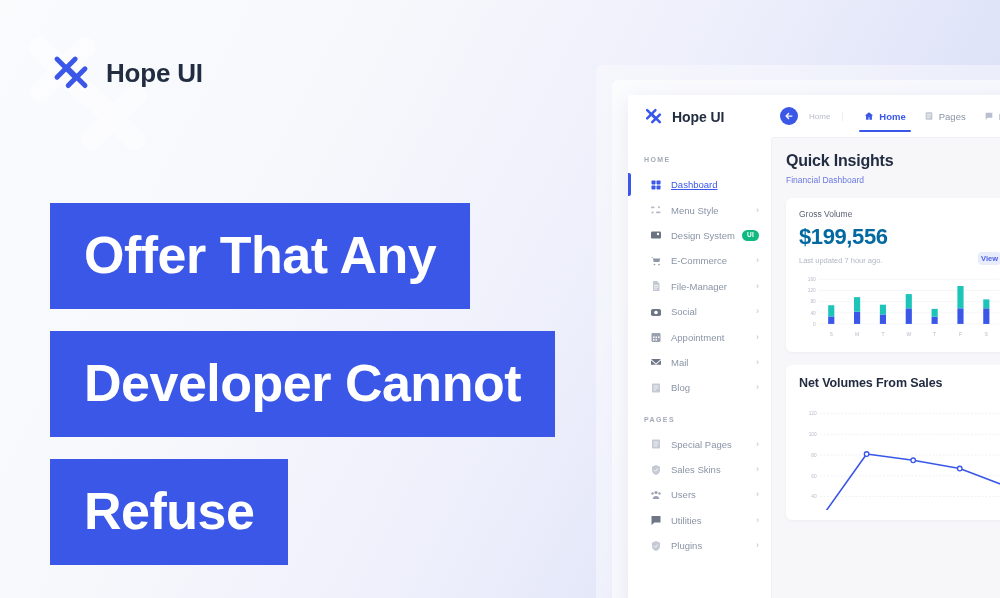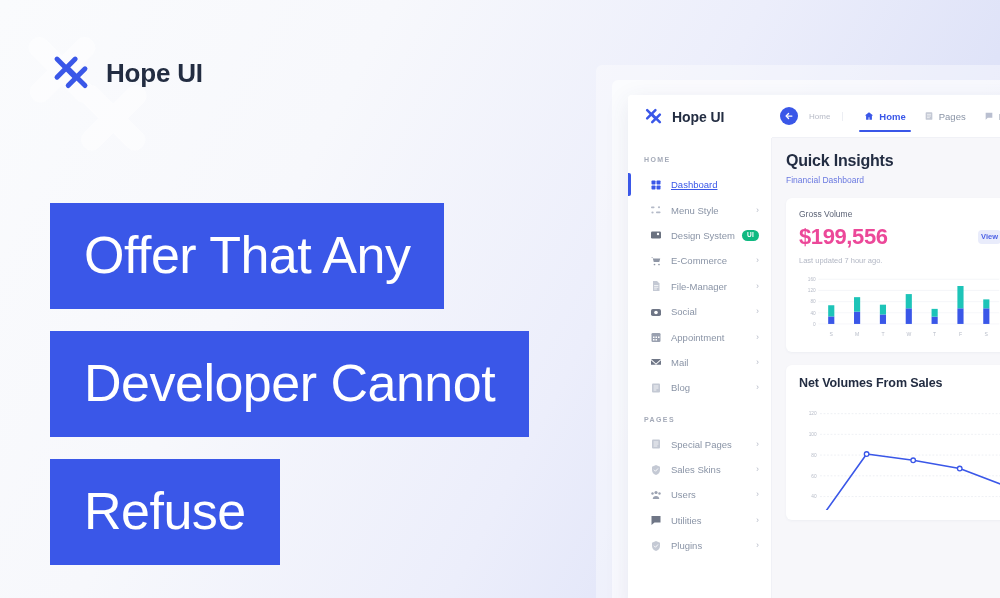--- a/index.html
+++ b/index.html
@@ -38,21 +38,21 @@
 
   
   .headline { position: absolute; left: 50px; top: 203px; }
   .hl-row { display: block; margin-bottom: 22px; }
   .hl-box {
     display: inline-block;
     background: #3a57e8;
     color: #ffffff;
     font-size: 52px;
     line-height: 1;
-    font-weight: 400;
+    font-weight: 700;
     letter-spacing: -0.5px;
     padding: 26px 34px 28px 34px;
     white-space: nowrap;
   }
 
   
   .frame-outer {
     position: absolute;
     left: 596px; top: 65px;
     width: 420px; height: 545px;
@@ -179,24 +179,24 @@
     font-size: 8.5px; color: #6a79e0; margin-top: 5px;
   }
 
   .card {
     background: #ffffff;
     border-radius: 6px;
     margin-top: 13px;
     padding: 11px 13px 10px 13px;
     box-shadow: 0 1px 3px rgba(60,70,120,.05);
   }
-  .card-row { display: flex; align-items: center; justify-content: space-between; }
+  .card-row { display: flex; align-items: flex-end; justify-content: space-between; }
   .kpi-label { font-size: 8.5px; color: #5b6275; }
   .kpi-value {
-    font-size: 22px; font-weight: 700; color: #ec4899;
+    font-size: 22px; font-weight: 700; color: #0369a1;
     letter-spacing: -.4px; margin-top: 5px;
   }
   .kpi-note { font-size: 7.5px; color: #b2b7c4; margin-top: 6px; }
   .view-pill {
     background: #e9ecfb; color: #4d62e5;
     font-size: 7.5px; font-weight: 700;
     border-radius: 4px; padding: 3px 3px; line-height: 1;
     flex: none;
   }
 

